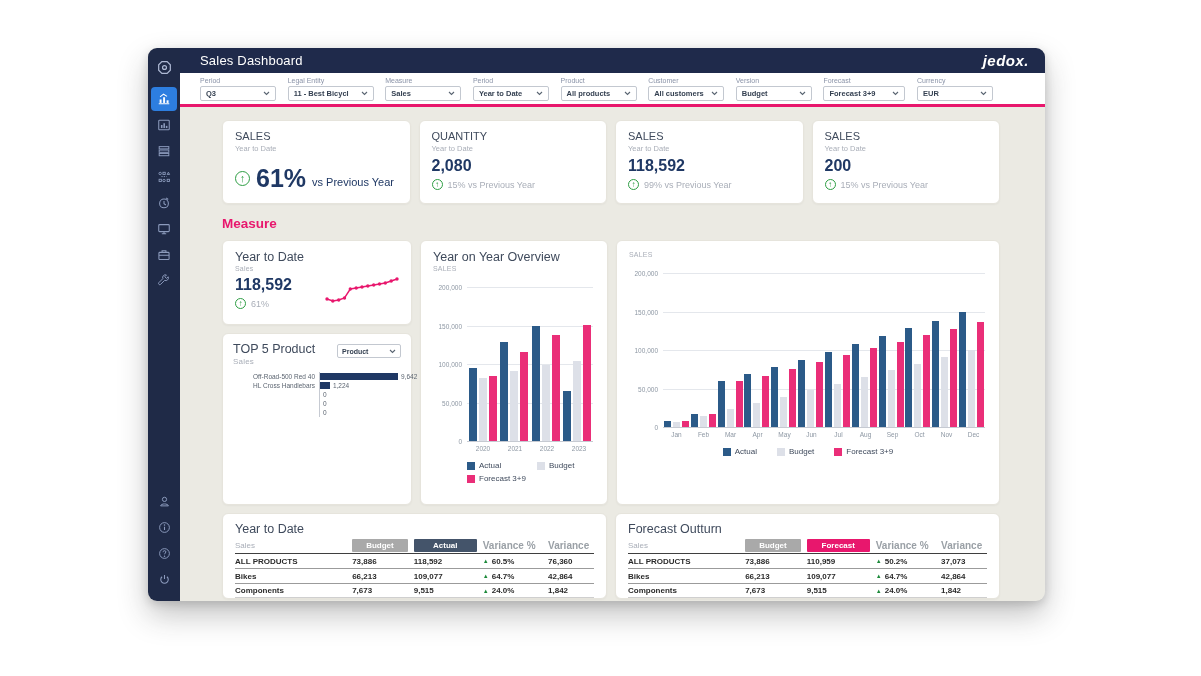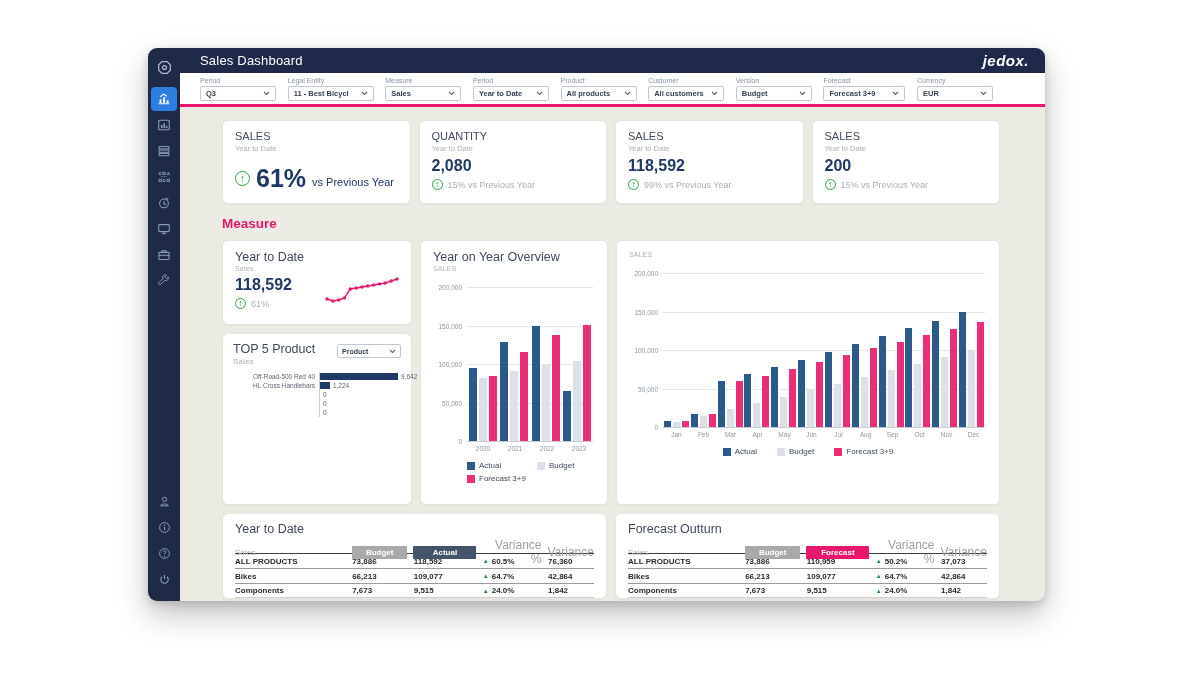--- a/index.html
+++ b/index.html
@@ -83,21 +83,21 @@
   .leg-tx { font-size:8px; color:#3f4a5c; }
   
   .tables-row { display:flex; gap:8px; margin-top:8px; height:86px; }
   .table-card { flex:1; padding:8px 12px 4px; overflow:hidden; }
   .t-title { font-size:12.5px; color:#3f4a5c; }
   .t-cols { display:grid; grid-template-columns:1.5fr .75fr .85fr .8fr .62fr; align-items:center; column-gap:6px; }
   .t-head { height:15px; margin-top:2px; }
   .t-sub { font-size:8px; color:#a9aeb8; }
   .h-block { height:13px; display:flex; align-items:center; justify-content:center; color:#fff; font-size:8px; font-weight:bold; border-radius:1px; }
   .h-gray { background:#a9a9a9; }
-  .h-var { font-size:12px; font-weight:normal; color:#9aa0a6; text-align:right; }
+  .h-var { font-size:10px; font-weight:bold; color:#9aa0a6; text-align:left; }
   .t-row { height:15px; border-top:1px solid #9b9b9b; }
   .t-row.first { border-top:1.6px solid #3f3f3f; }
   .t-row:last-child { border-bottom:1px solid #cfcfcf; }
   .c-name { font-size:8px; font-weight:bold; color:#2b2b2b; }
   .c-num { font-size:8px; font-weight:bold; color:#2b2b2b; }
   .c-varp { font-size:8px; font-weight:bold; color:#2b2b2b; display:flex; align-items:center; gap:3px; }
   .tri { color:#1c8a3a; font-size:6px; line-height:1; }
 </style>
 </head>
 <body>

